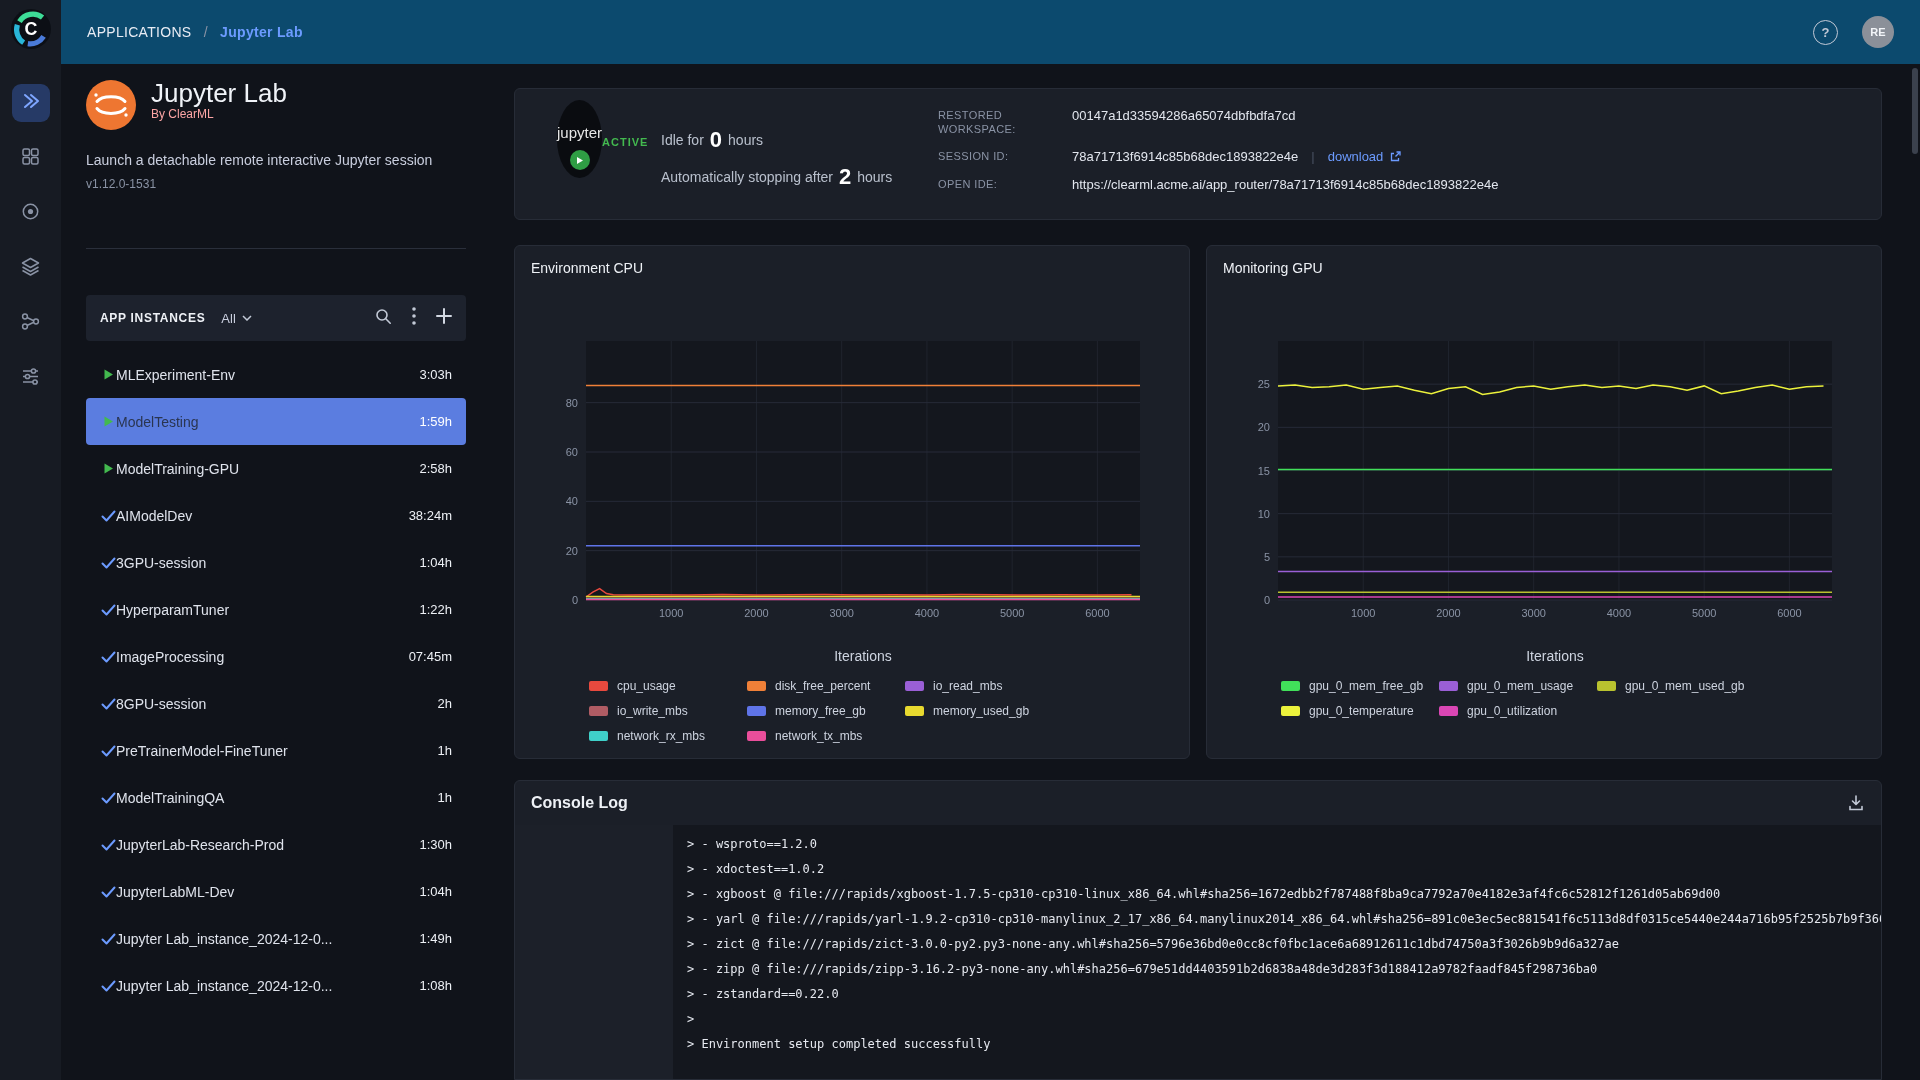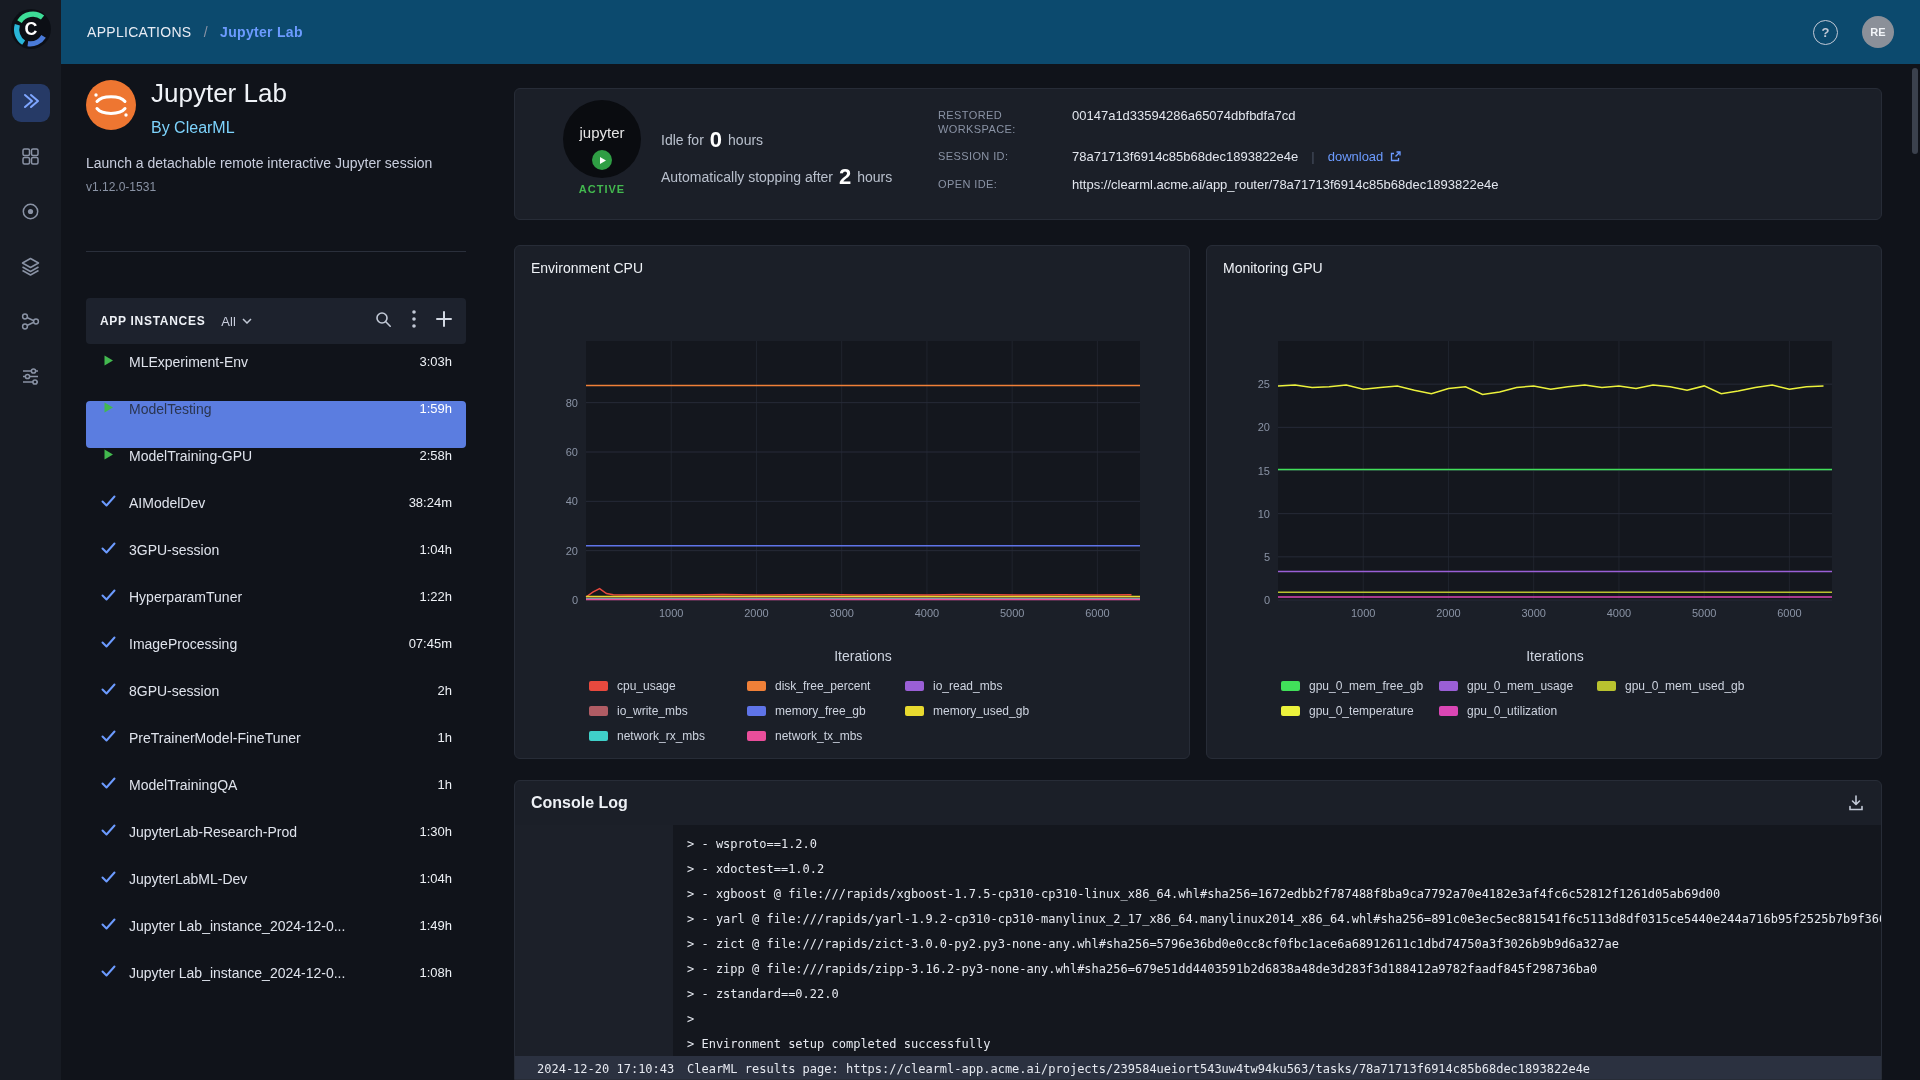--- a/index.html
+++ b/index.html
@@ -23,41 +23,41 @@
   .crumb-cur{color:#6c9bff;font-weight:600}
   .header-right{margin-left:auto;display:flex;align-items:center;gap:24px}
   .help-btn{width:23px;height:23px;border:1.6px solid #c2c9d6;border-radius:50%;color:#c2c9d6;
             font-size:13px;font-weight:700;display:flex;align-items:center;justify-content:center}
   .avatar{width:32px;height:32px;border-radius:50%;background:#8b9099;color:#f2f4f8;
           font-size:11px;font-weight:700;display:flex;align-items:center;justify-content:center}
   
   .left-panel{position:absolute;left:86px;top:80px;width:380px}
   .app-head{display:flex;gap:15px}
   .app-title{font-size:26px;font-weight:500;color:#f0f3f8;line-height:1.05}
-  .app-by{font-size:16px;color:#7dd3fc;margin-top:12px}
+  .app-by{font-size:12px;color:#fca5a5;margin-top:0}
   .app-desc{font-size:14px;color:#c9cede;margin-top:18px}
   .app-ver{font-size:12px;color:#8a93a5;margin-top:9px}
   .divider{height:1px;background:#2a2f3b;margin-top:57px}
   .inst-bar{margin-top:46px;height:46px;background:#1d222d;border-radius:4px;
             display:flex;align-items:center;padding:8px 14px;box-sizing:border-box}
   .inst-bar-title{font-size:12px;font-weight:700;letter-spacing:.7px;color:#eef1f6}
   .inst-filter{margin-left:16px;display:flex;align-items:center;gap:6px;font-size:13px;color:#c9cede}
   .inst-bar-actions{margin-left:auto;display:flex;align-items:center;gap:20px}
   .inst-list{margin-top:10px}
-  .inst-row{height:47px;display:flex;gap:13px;padding:0 4px 0 14px;border-radius:4px}
+  .inst-row{height:47px;display:flex;align-items:center;gap:0;padding:0 4px 0 14px;border-radius:4px}
   .inst-ic{width:16px;display:flex;justify-content:center;flex:none}
   .inst-name{flex:1;font-size:14px;color:#dfe3ec;white-space:nowrap;overflow:hidden;text-overflow:ellipsis}
   .inst-time{font-size:13px;color:#eef1f6;padding-right:10px}
   .inst-row.selected{background:#5b7de0}
   .inst-row.selected .inst-name{color:#2a3550}
   .inst-row.selected .inst-time{color:#ffffff}
   
   .card{background:#1b1f28;border:1px solid #272c37;border-radius:6px;box-sizing:border-box;position:absolute}
   .status-card{left:514px;top:88px;width:1368px;height:132px}
-  .jp-wrap{position:absolute;left:42px;top:11px;width:90px;display:flex;flex-direction:column;align-items:center}
+  .jp-wrap{position:absolute;left:42px;top:11px;width:90px;display:flex;flex-direction:row;align-items:center}
   .jp-circle{width:78px;height:78px;border-radius:50%;background:#0a0c10;position:relative;
              display:flex;align-items:center;justify-content:center}
   .jp-word{color:#e6e6e6;font-size:15px;margin-bottom:14px}
   .jp-play{position:absolute;bottom:8px;left:50%;transform:translateX(-50%);width:20px;height:20px;border-radius:50%;
            background:#2f9e44;display:flex;align-items:center;justify-content:center}
   .active-label{margin-top:5px;color:#43b94f;font-size:11px;font-weight:700;letter-spacing:1px}
   .idle-block{position:absolute;left:146px;top:38px}
   .idle-line{font-size:14px;color:#b9c0cd;margin-bottom:11px;display:flex;align-items:center}
   .big-num{font-size:22px;color:#ffffff;font-weight:700;margin:0 6px}
   .fields{position:absolute;left:423px;top:19px;display:flex;flex-direction:column;gap:13px}
@@ -580,21 +580,17 @@
           <span class="log-text">&gt; - zstandard==0.22.0</span>
         </div>
         <div class="log-line">
           <span class="log-time"></span>
           <span class="log-text">&gt;</span>
         </div>
         <div class="log-line">
           <span class="log-time"></span>
           <span class="log-text">&gt; Environment setup completed successfully</span>
         </div>
-        <div class="log-line hl">
-          <span class="log-time">2024-12-20 17:10:43</span>
-          <span class="log-text">ClearML results page: https://clearml-app.acme.ai/projects/239584ueiort543uw4tw94ku563/tasks/78a71713f6914c85b68dec1893822e4e</span>
-        </div>
       </div>
   </div>
 </div>
 
 <div class="scroll-thumb"></div>
 
 </body></html>

